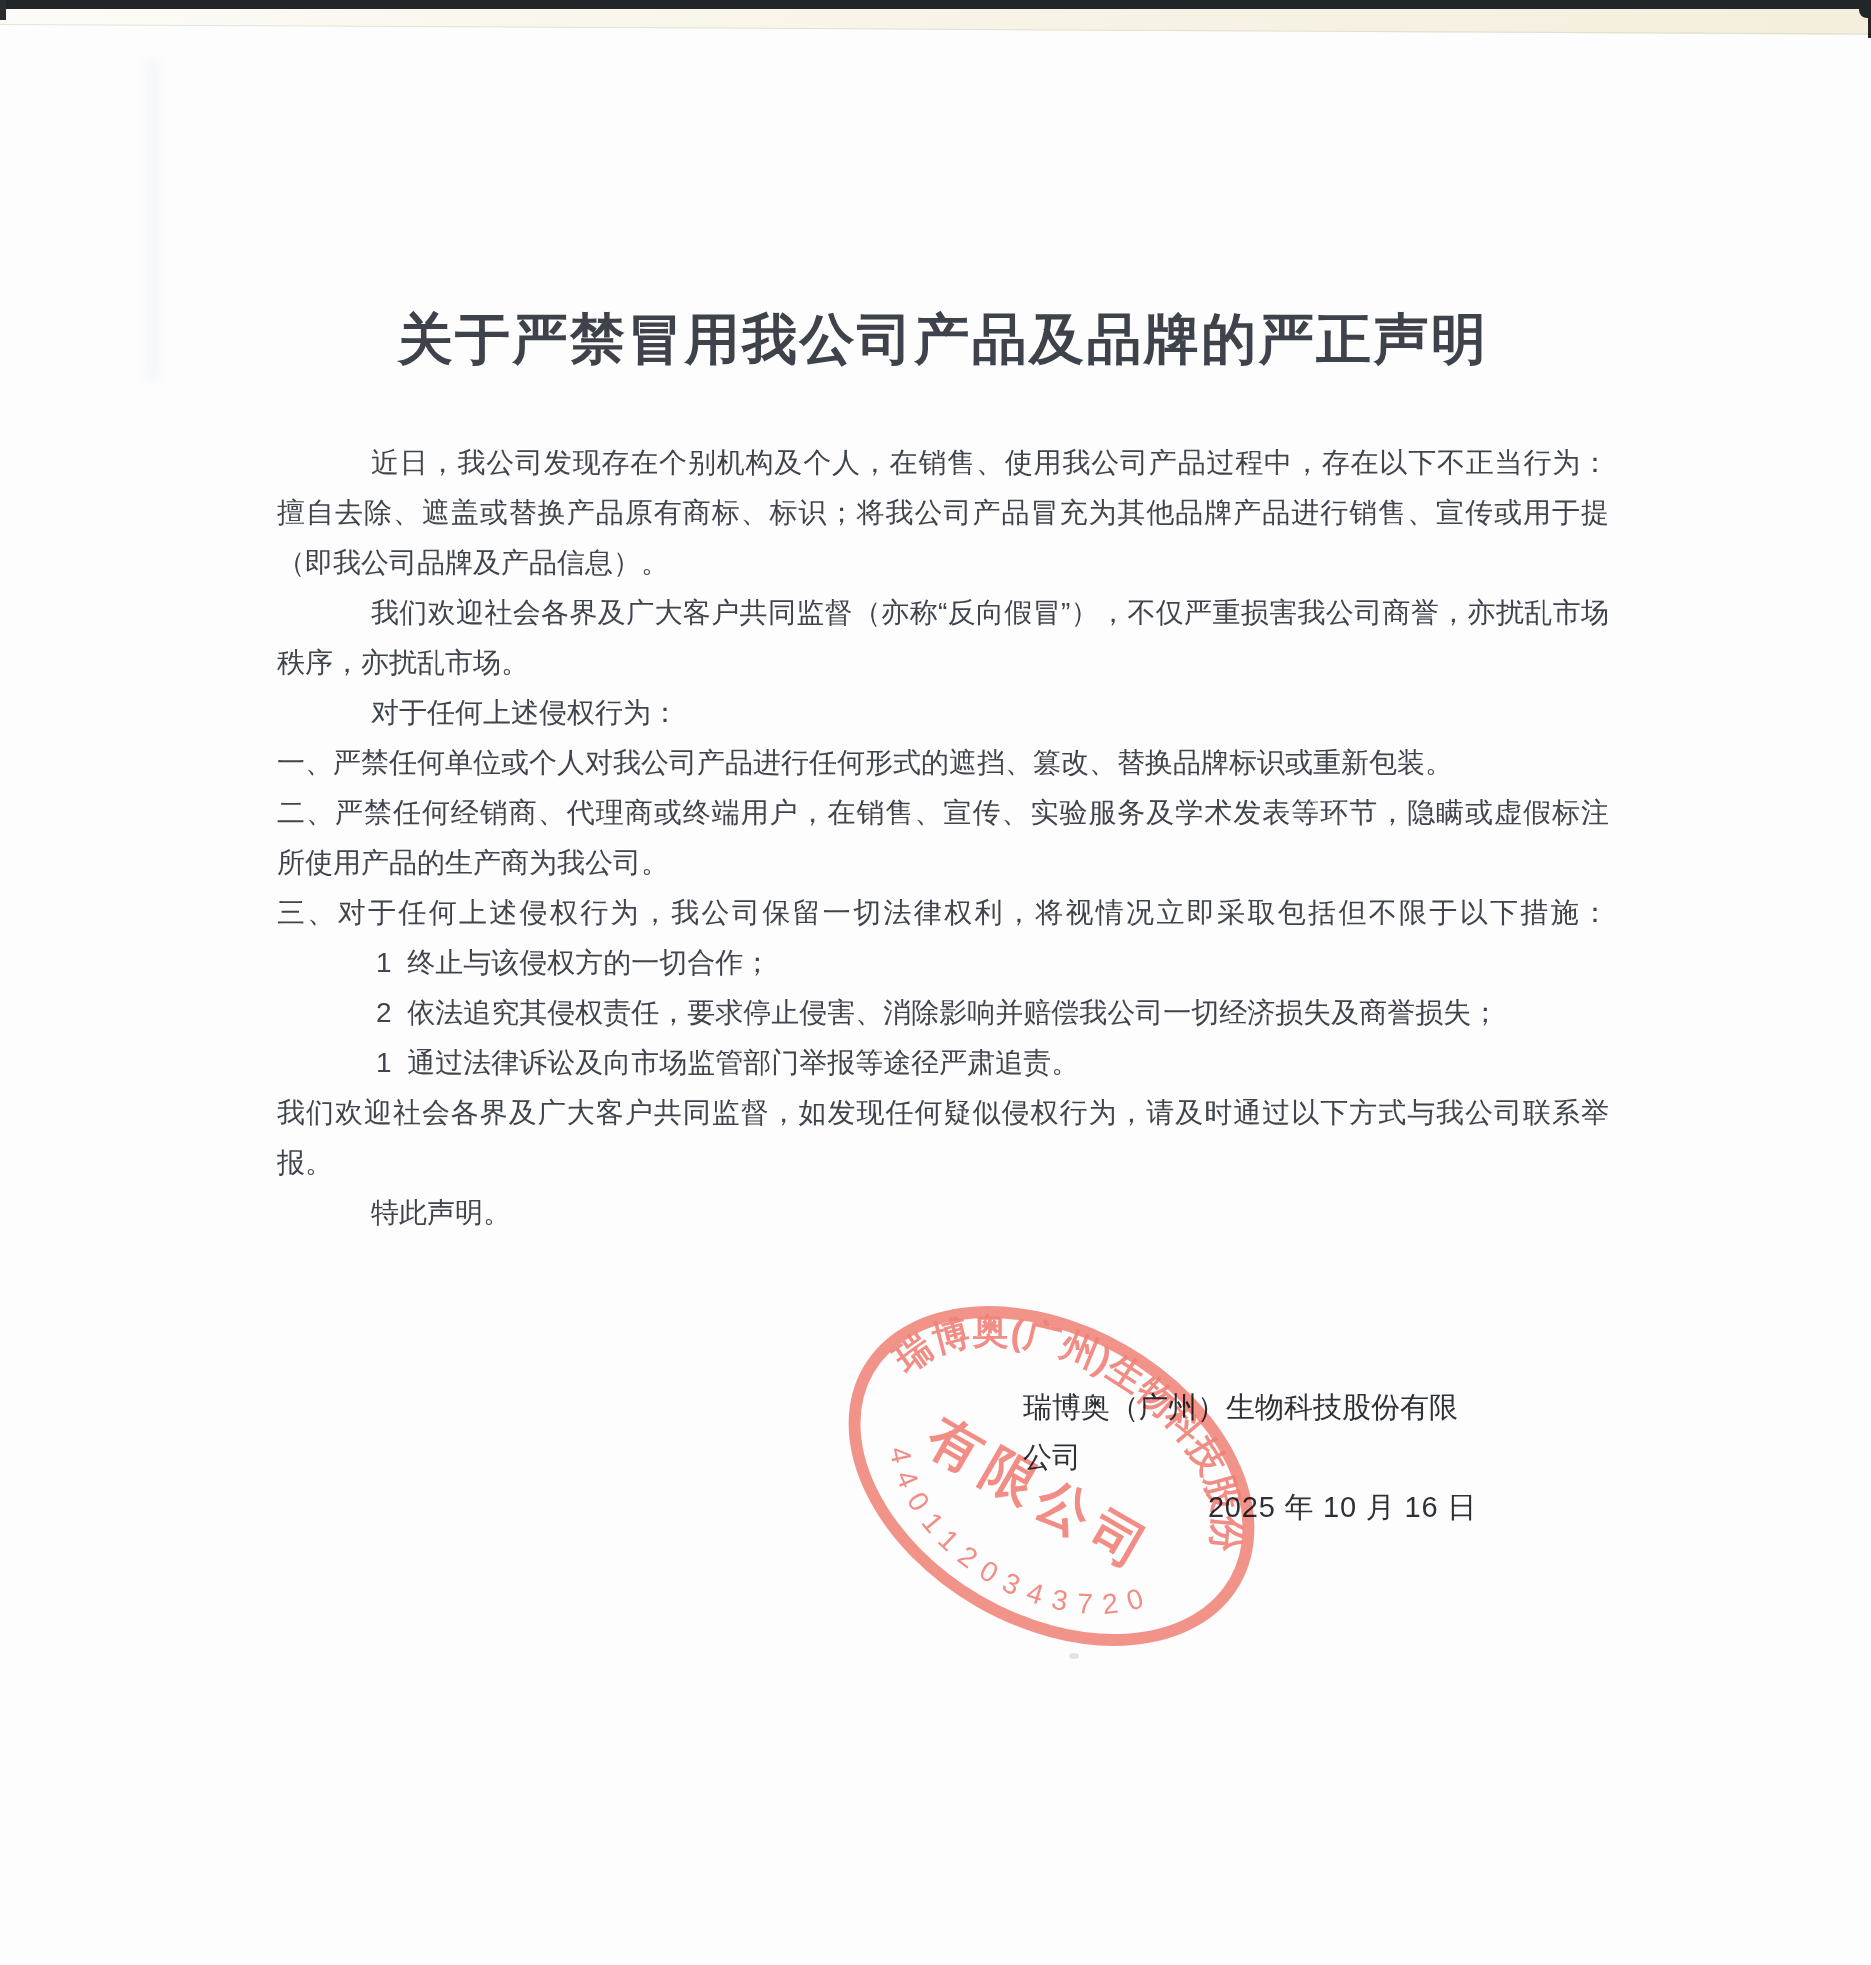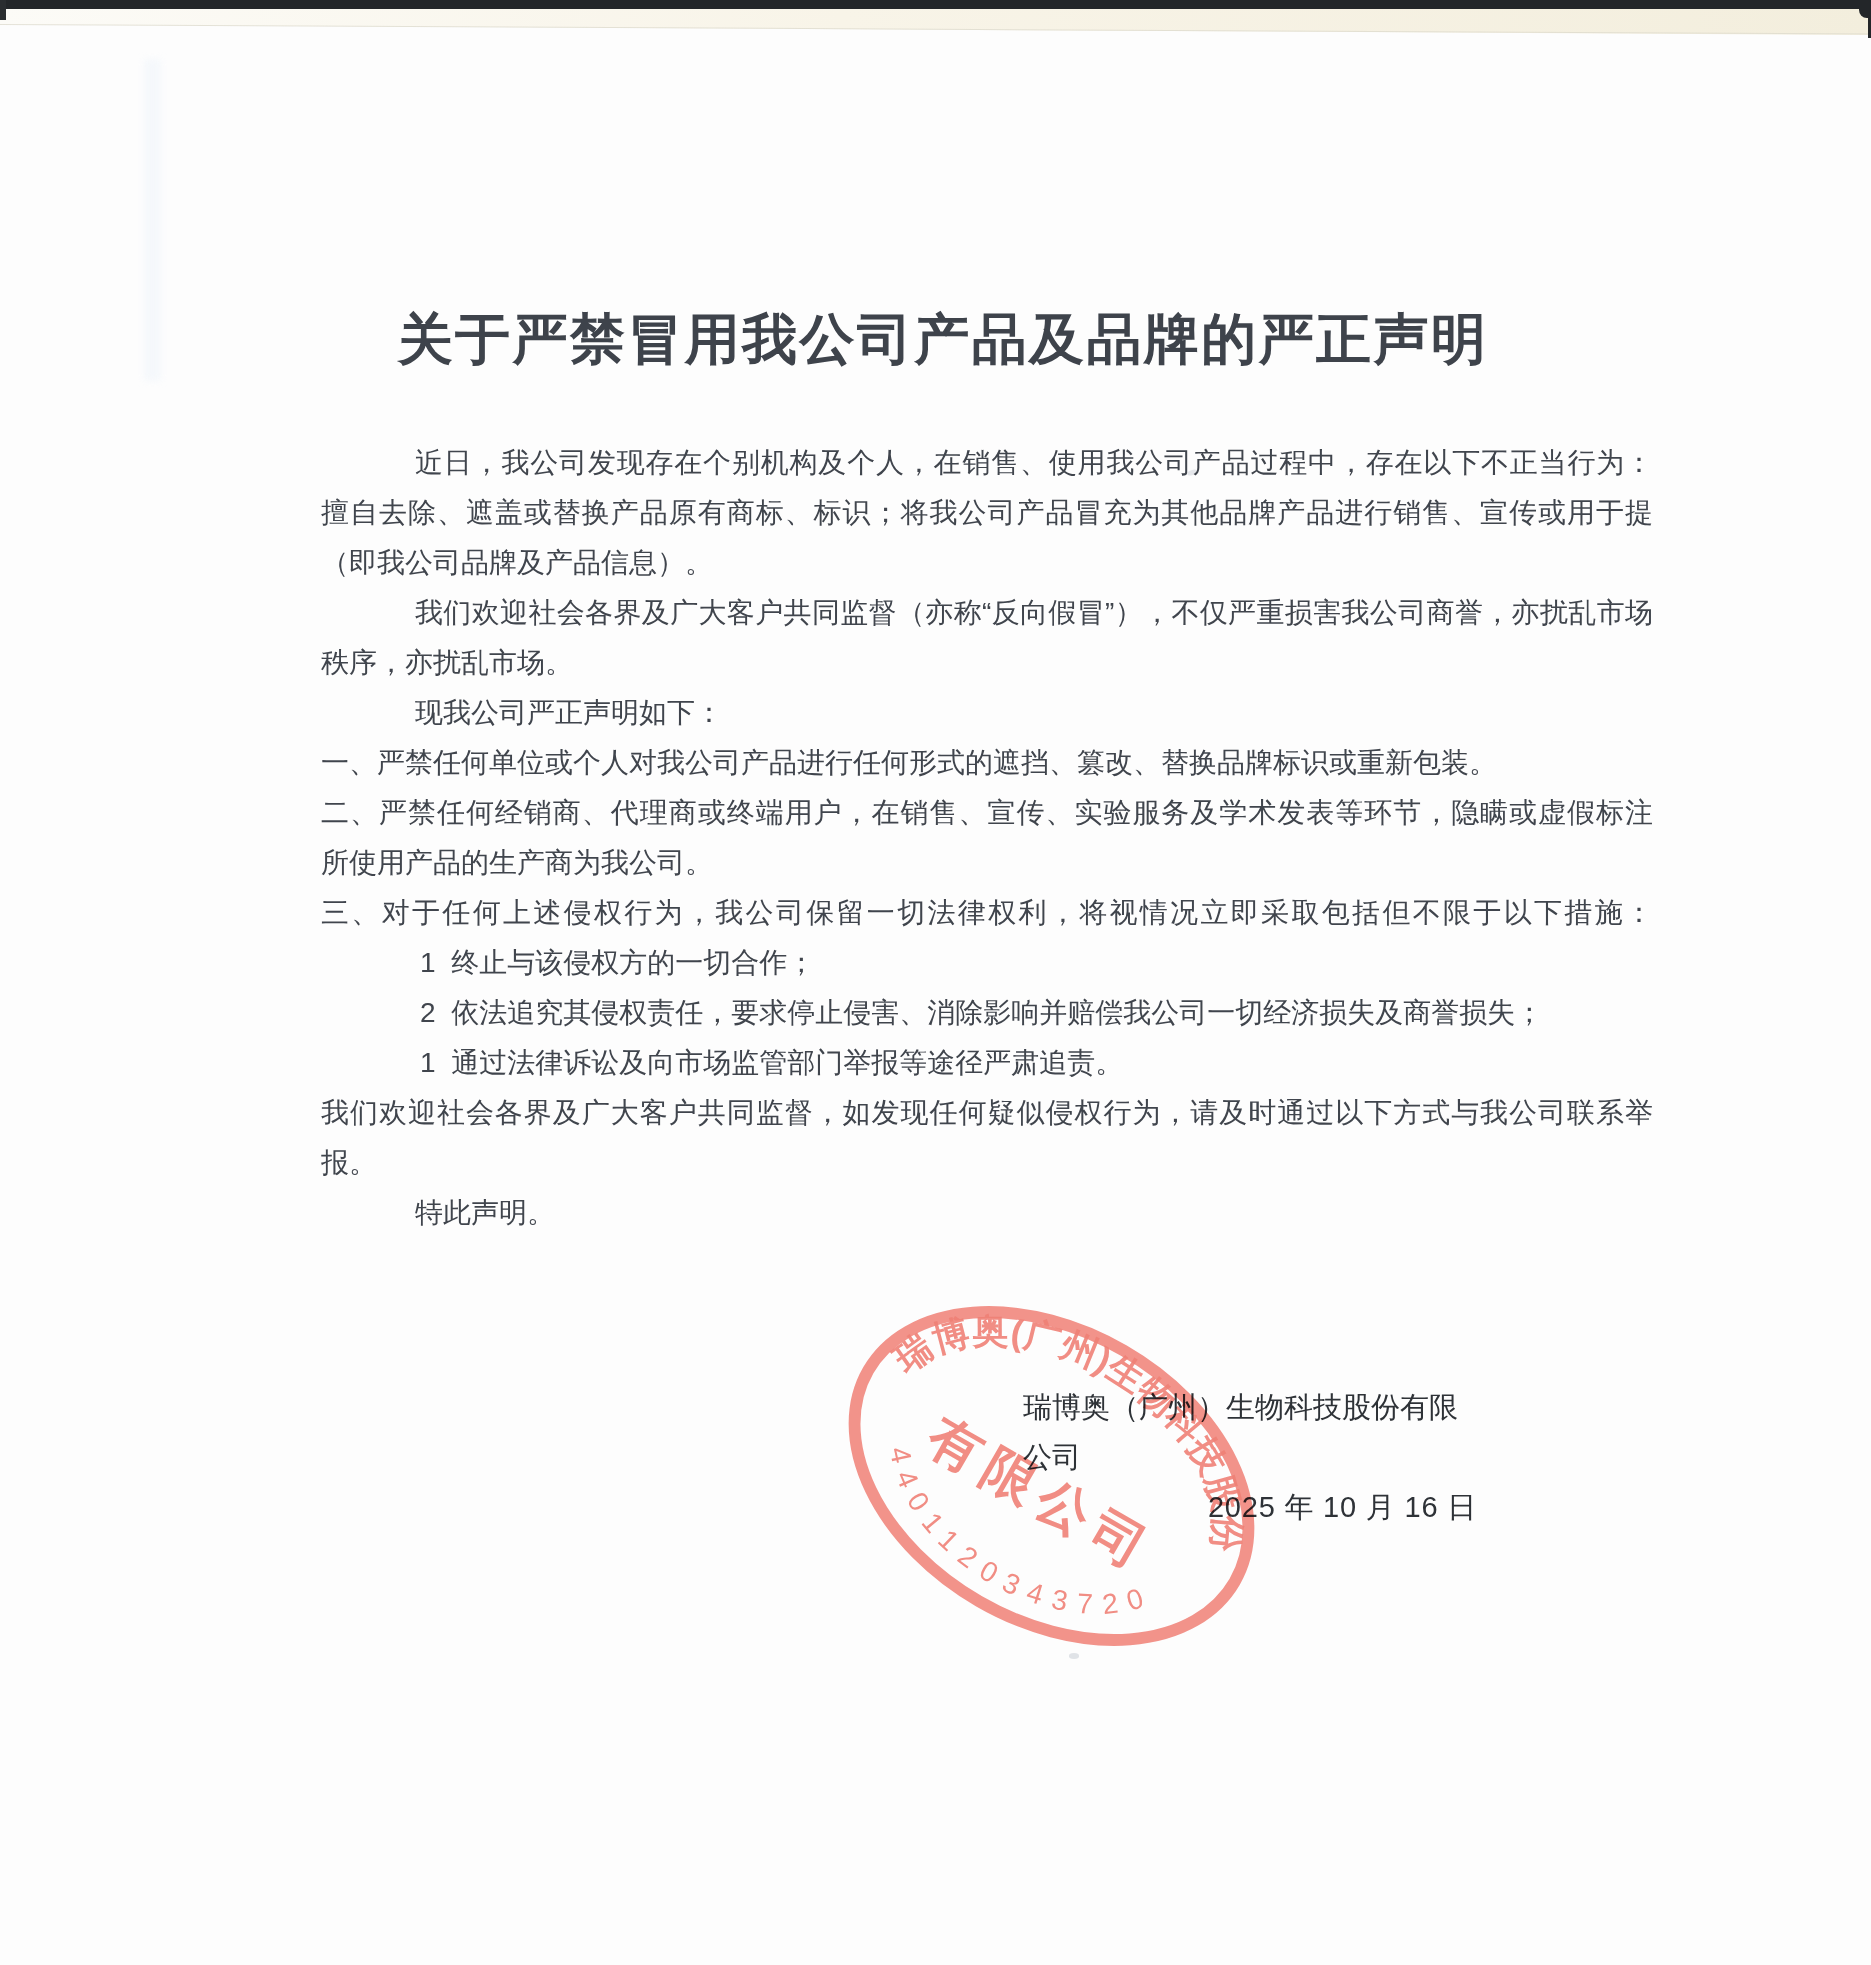--- a/index.html
+++ b/index.html
@@ -34,21 +34,21 @@
   .s2{left:1069px;top:1653px;width:10.2px;height:5.5px;background:#c4c9d1;opacity:.5;}
   .streak{position:absolute;left:144px;top:59px;width:17.3px;height:322px;background:#f2f6fb;opacity:.7;filter:blur(3.9px);}
   
   .doc-title{
     position:absolute;left:277px;top:307px;width:1332px;margin:0;
     text-align:center;font-size:55px;line-height:64px;letter-spacing:2.4px;
     font-weight:700;color:#3e434b;
   }
   .doc-body{
     position:absolute;left:277px;top:438px;width:1332px;
-    font-size:28px;line-height:50px;color:#40454d;margin-left:44px;
+    font-size:28px;line-height:50px;color:#40454d;
   }
   .line{min-height:50px;}
   .fill{text-align:justify;text-align-last:justify;text-justify:inter-ideograph;}
   .ind{padding-left:94px;}
   .numind{padding-left:99px;white-space:pre-wrap;}
   .sig-block{
     position:absolute;left:983px;top:1382px;width:494px;
     font-size:29px;line-height:50px;color:#2e3237;
   }
   .sig-company{letter-spacing:0;margin-left:40px;}
@@ -76,21 +76,21 @@
   <div class="smudge s2"></div>
 
   <h1 class="doc-title">关于严禁冒用我公司产品及品牌的严正声明</h1>
 
   <div class="doc-body">
     <div class="line ind fill">近日，我公司发现存在个别机构及个人，在销售、使用我公司产品过程中，存在以下不正当行为：</div>
     <div class="line fill">擅自去除、遮盖或替换产品原有商标、标识；将我公司产品冒充为其他品牌产品进行销售、宣传或用于提</div>
     <div class="line">（即我公司品牌及产品信息）。</div>
     <div class="line ind fill">我们欢迎社会各界及广大客户共同监督（亦称“反向假冒”），不仅严重损害我公司商誉，亦扰乱市场</div>
     <div class="line">秩序，亦扰乱市场。</div>
-    <div class="line ind">现我公司严正声明如下：</div>
+    <div class="line ind">对于任何上述侵权行为：</div>
     <div class="line">一、严禁任何单位或个人对我公司产品进行任何形式的遮挡、篡改、替换品牌标识或重新包装。</div>
     <div class="line fill">二、严禁任何经销商、代理商或终端用户，在销售、宣传、实验服务及学术发表等环节，隐瞒或虚假标注</div>
     <div class="line">所使用产品的生产商为我公司。</div>
     <div class="line fill">三、对于任何上述侵权行为，我公司保留一切法律权利，将视情况立即采取包括但不限于以下措施：</div>
     <div class="line numind">1  终止与该侵权方的一切合作；</div>
     <div class="line numind">2  依法追究其侵权责任，要求停止侵害、消除影响并赔偿我公司一切经济损失及商誉损失；</div>
     <div class="line numind">1  通过法律诉讼及向市场监管部门举报等途径严肃追责。</div>
     <div class="line fill">我们欢迎社会各界及广大客户共同监督，如发现任何疑似侵权行为，请及时通过以下方式与我公司联系举</div>
     <div class="line">报。</div>
     <div class="line ind">特此声明。</div>

